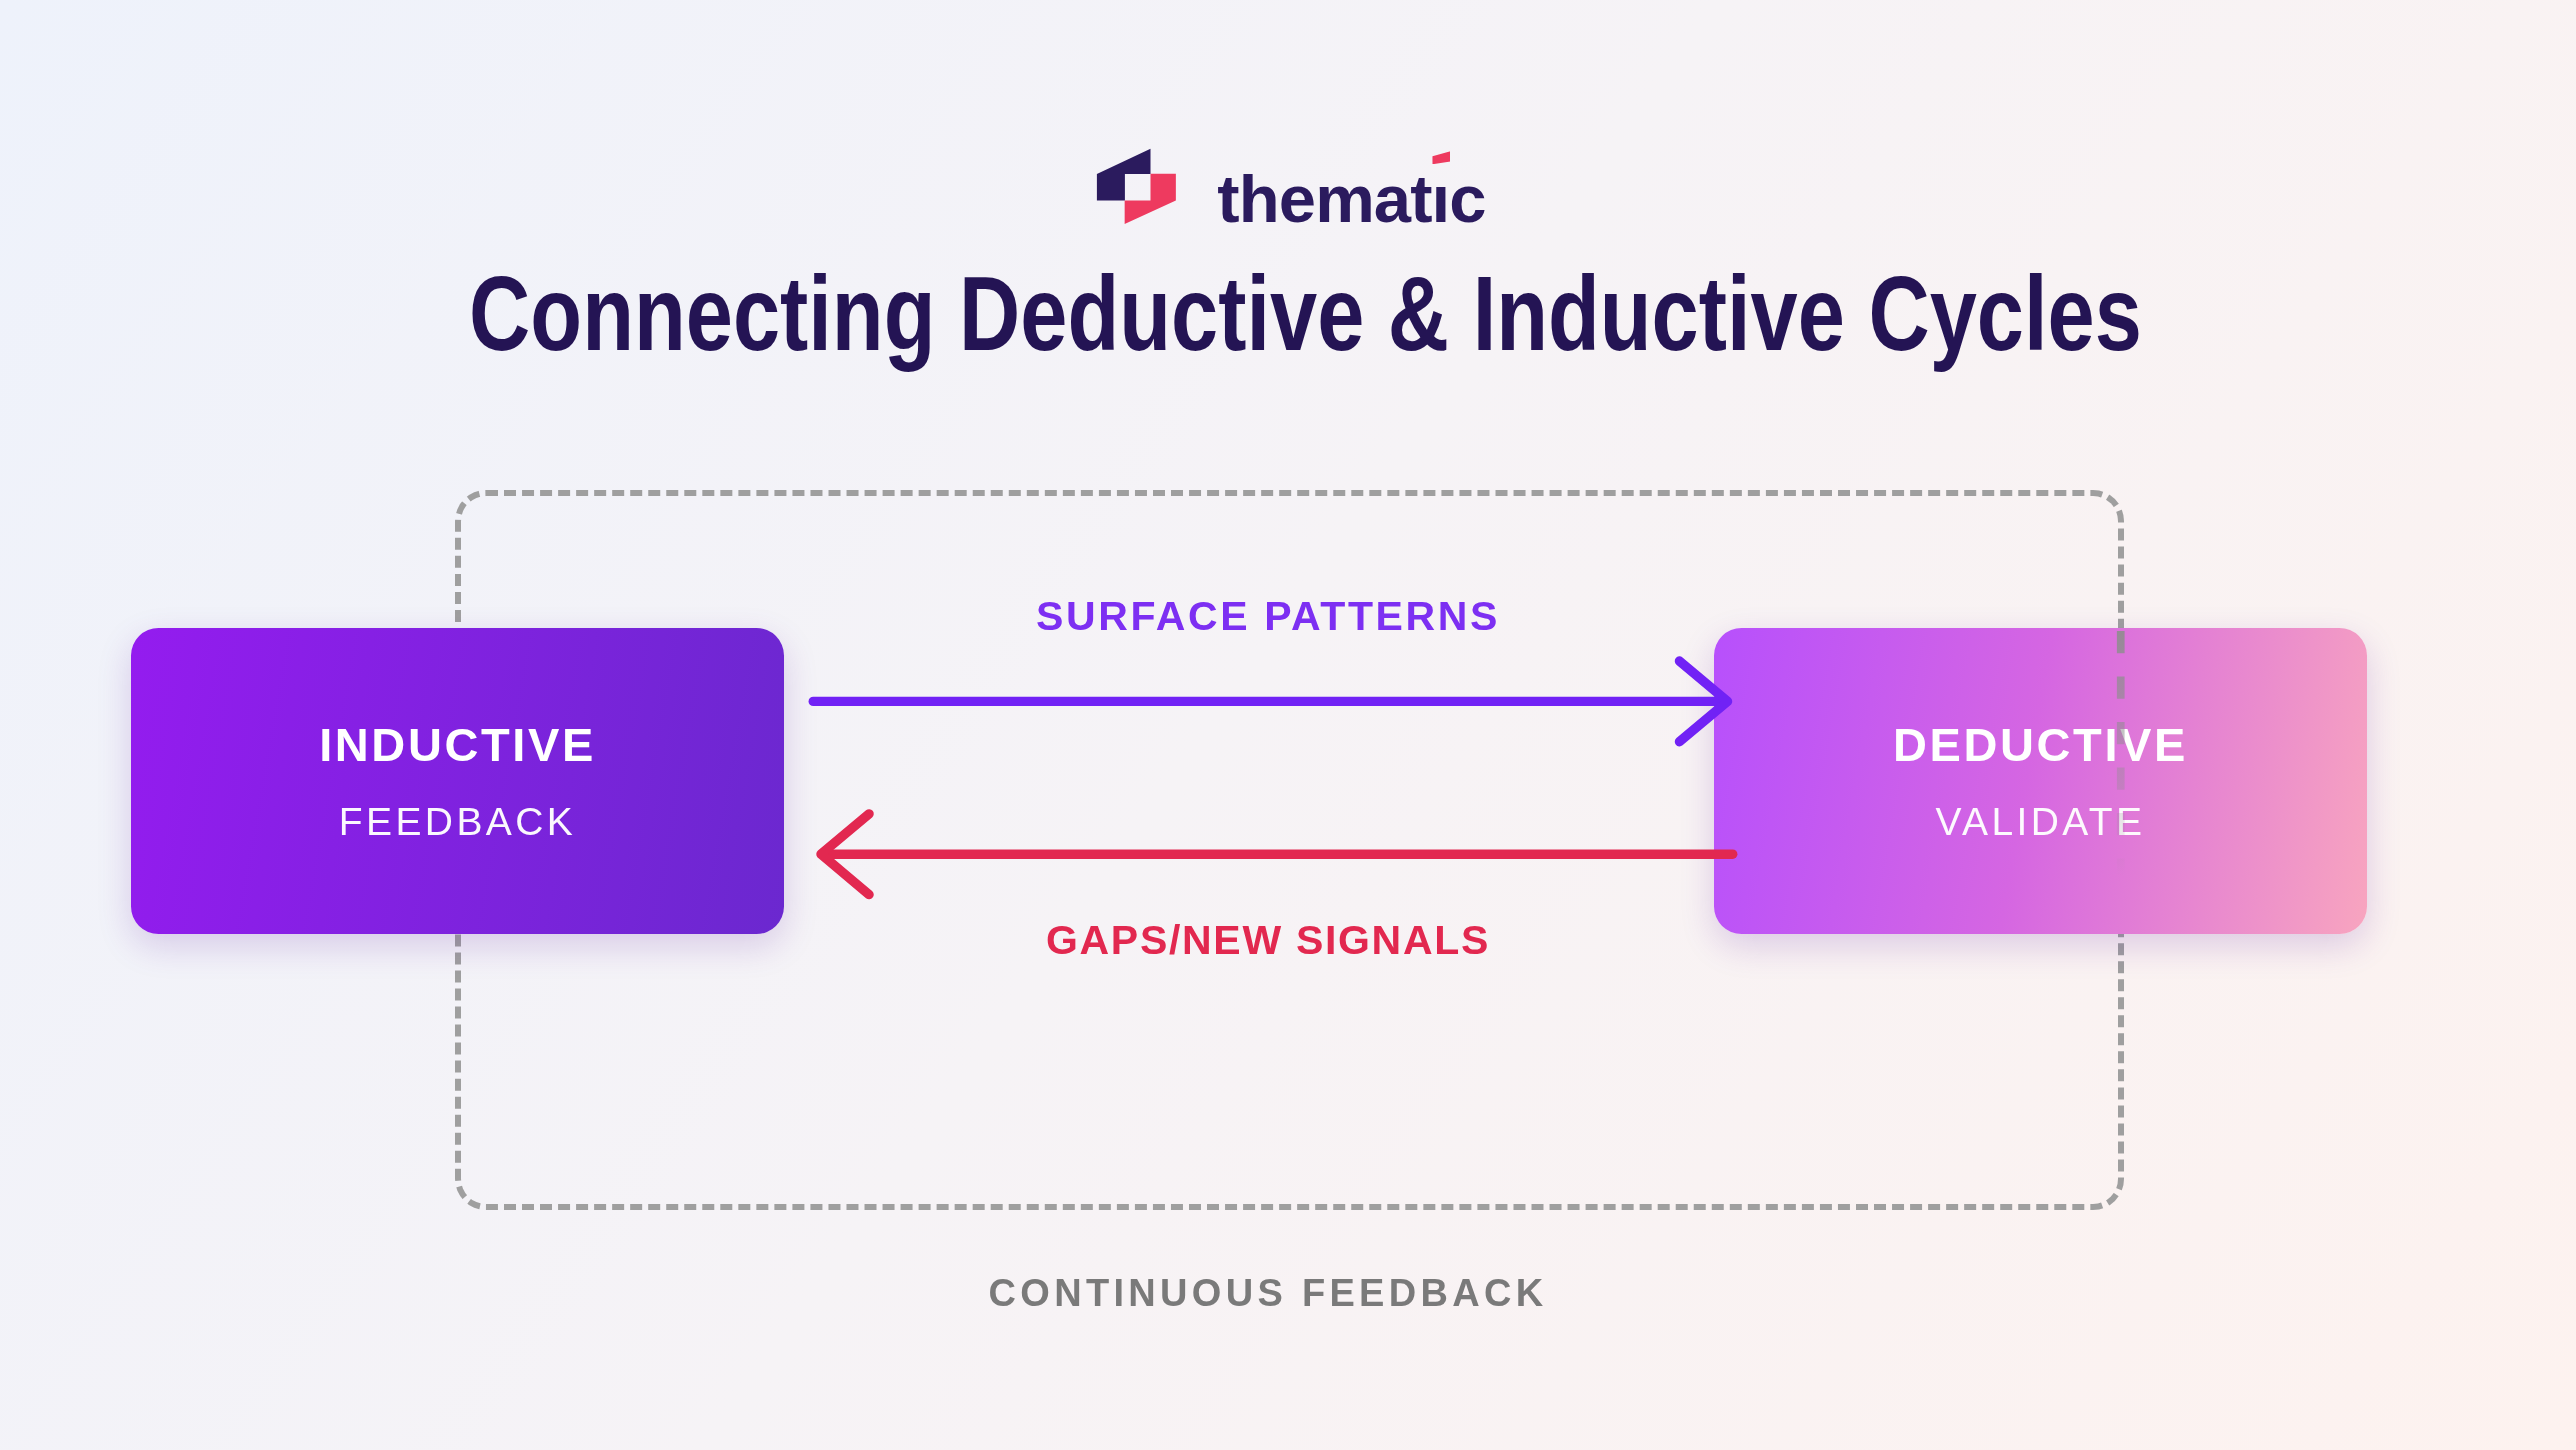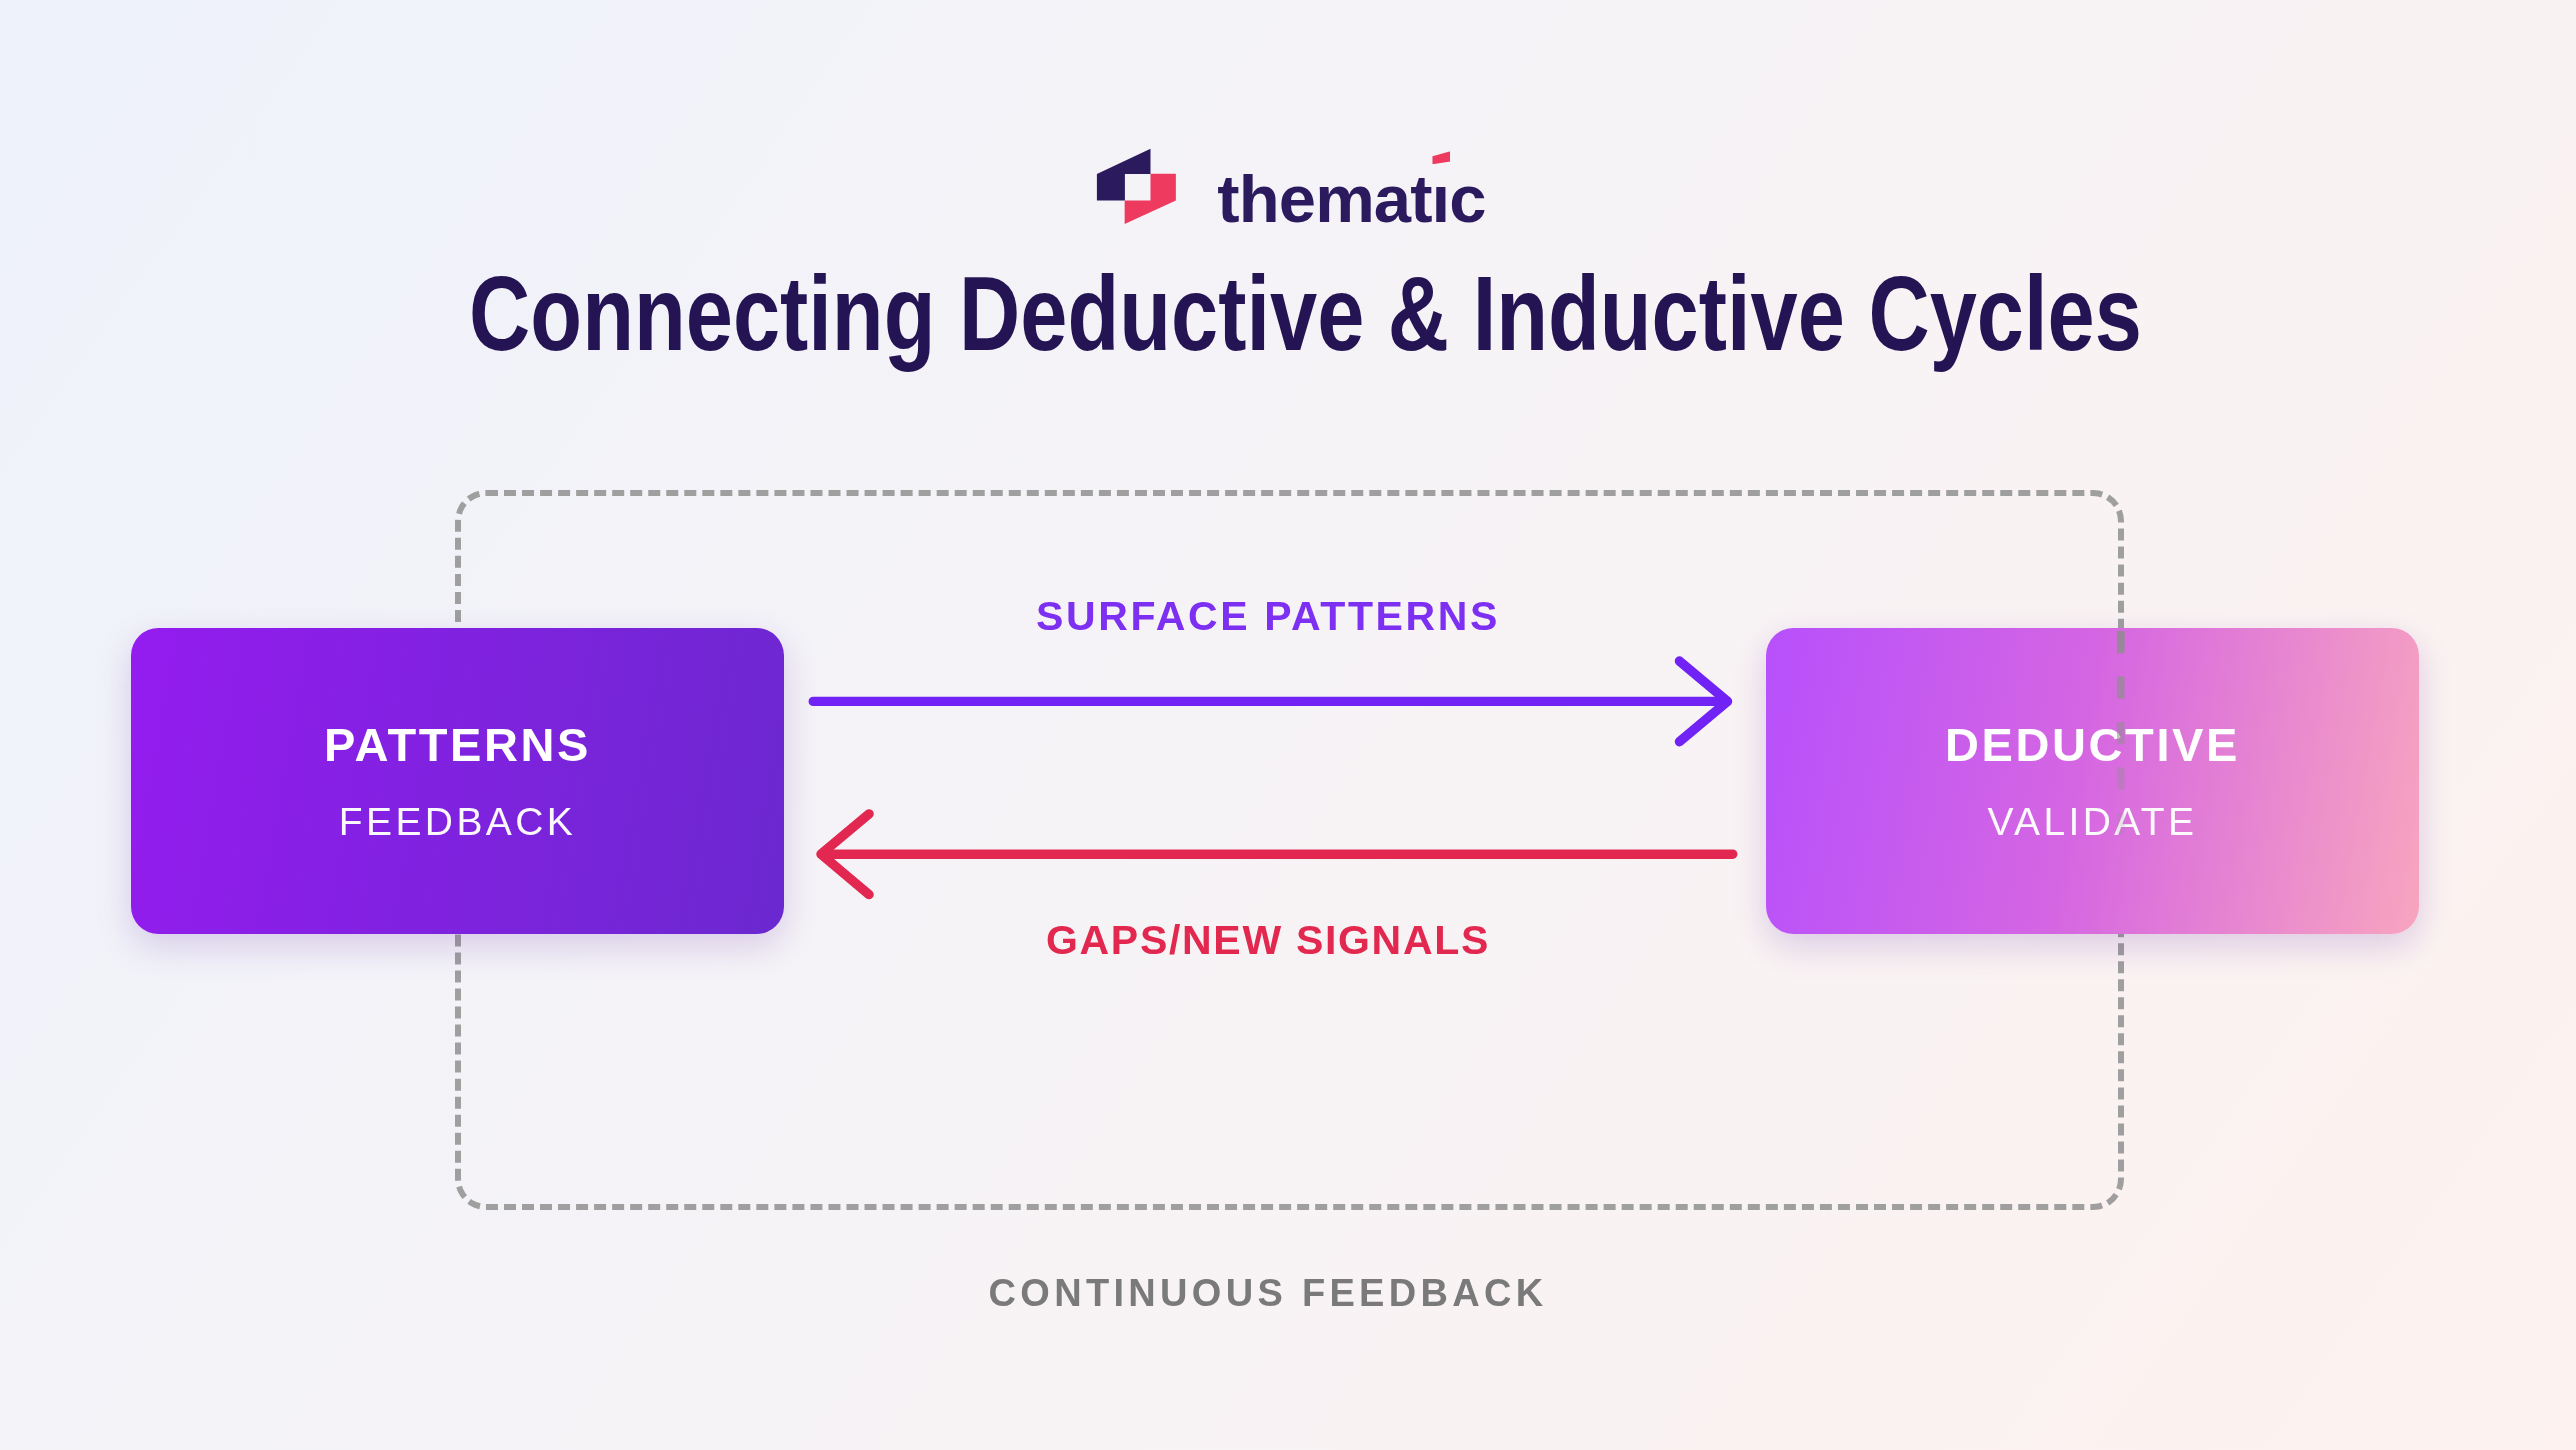--- a/index.html
+++ b/index.html
@@ -55,21 +55,21 @@
 
   
   .node-box {
     position: absolute; top: 628px; width: 653px; height: 306px;
     border-radius: 27.5px; z-index: 2;
     display: flex; flex-direction: column; align-items: center; justify-content: center;
     gap: 34px; color: #ffffff; text-align: center;
     box-shadow: 0 12px 34px rgba(90, 20, 160, 0.18);
   }
   .node-inductive { left: 131px;  background: linear-gradient(100deg, #941cef 0%, #6b28cf 100%); }
-  .node-deductive { left: 1766px; background: linear-gradient(100deg, #b750fc 0%, #d566e2 48%, #f8a5bf 100%); }
+  .node-deductive { left: 1714px; background: linear-gradient(100deg, #b750fc 0%, #d566e2 48%, #f8a5bf 100%); }
   .node-title { font-size: 47px; font-weight: bold; letter-spacing: 2.6px; line-height: 1; }
   .node-subtitle { font-size: 39px; font-weight: 400; letter-spacing: 3.4px; line-height: 1; opacity: 0.97; }
 
   
   .arrows-svg {
     position: absolute; left: 0; top: 0; width: 2576px; height: 1450px;
     z-index: 5; pointer-events: none;
   }
 
   
@@ -94,21 +94,21 @@
       </svg>
     </span>
     <span class="wordmark"><span>themat</span><span class="i-wrap"><span>ı</span><span class="i-accent"></span></span><span>c</span></span>
   </div>
 
   <h1 class="title"><span>Connecting Deductive &amp; Inductive Cycles</span></h1>
 
   <div class="loop-rect"></div>
 
   <div class="node-box node-inductive">
-    <div class="node-title">PATTERNS</div>
+    <div class="node-title">INDUCTIVE</div>
     <div class="node-subtitle">FEEDBACK</div>
   </div>
 
   <div class="node-box node-deductive">
     <div class="node-title">DEDUCTIVE</div>
     <div class="node-subtitle">VALIDATE</div>
   </div>
 
   <svg class="arrows-svg" viewBox="0 0 3000 1689" xmlns="http://www.w3.org/2000/svg" aria-hidden="true">
     <defs>

